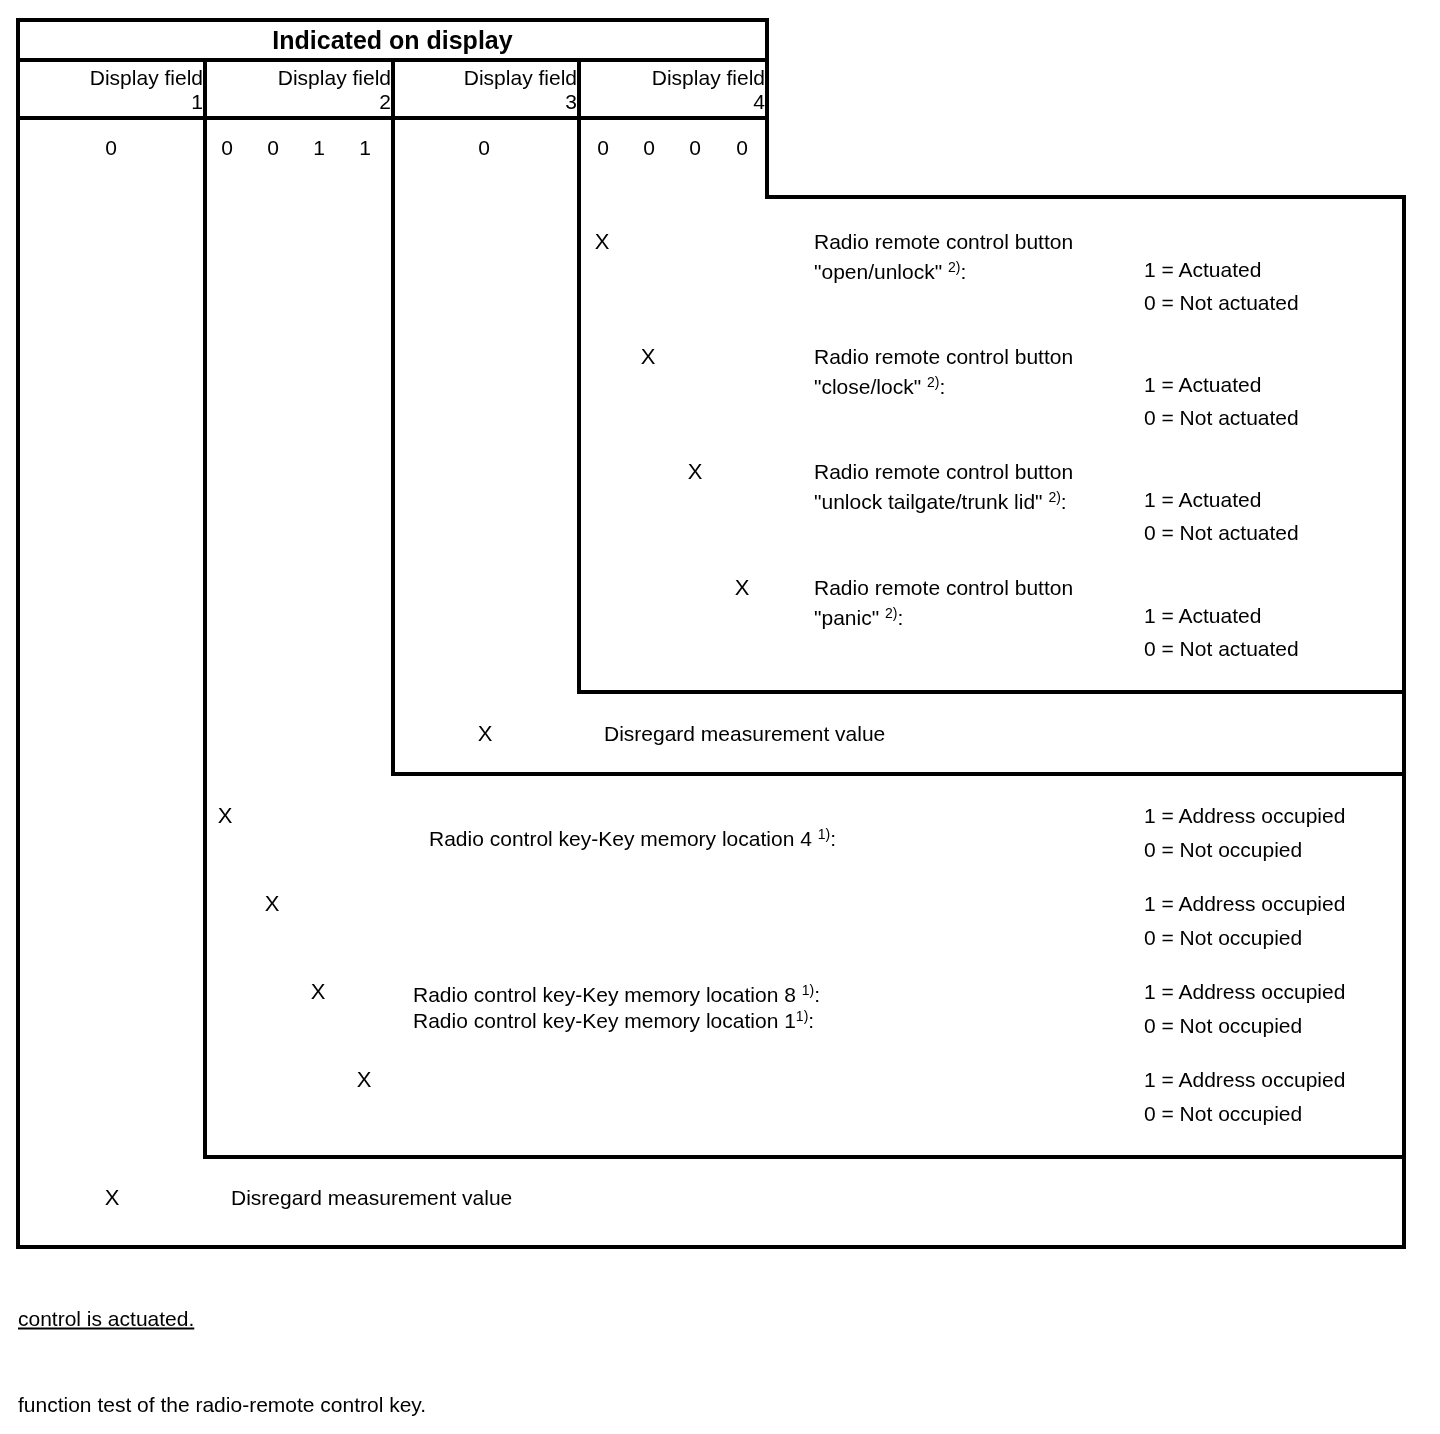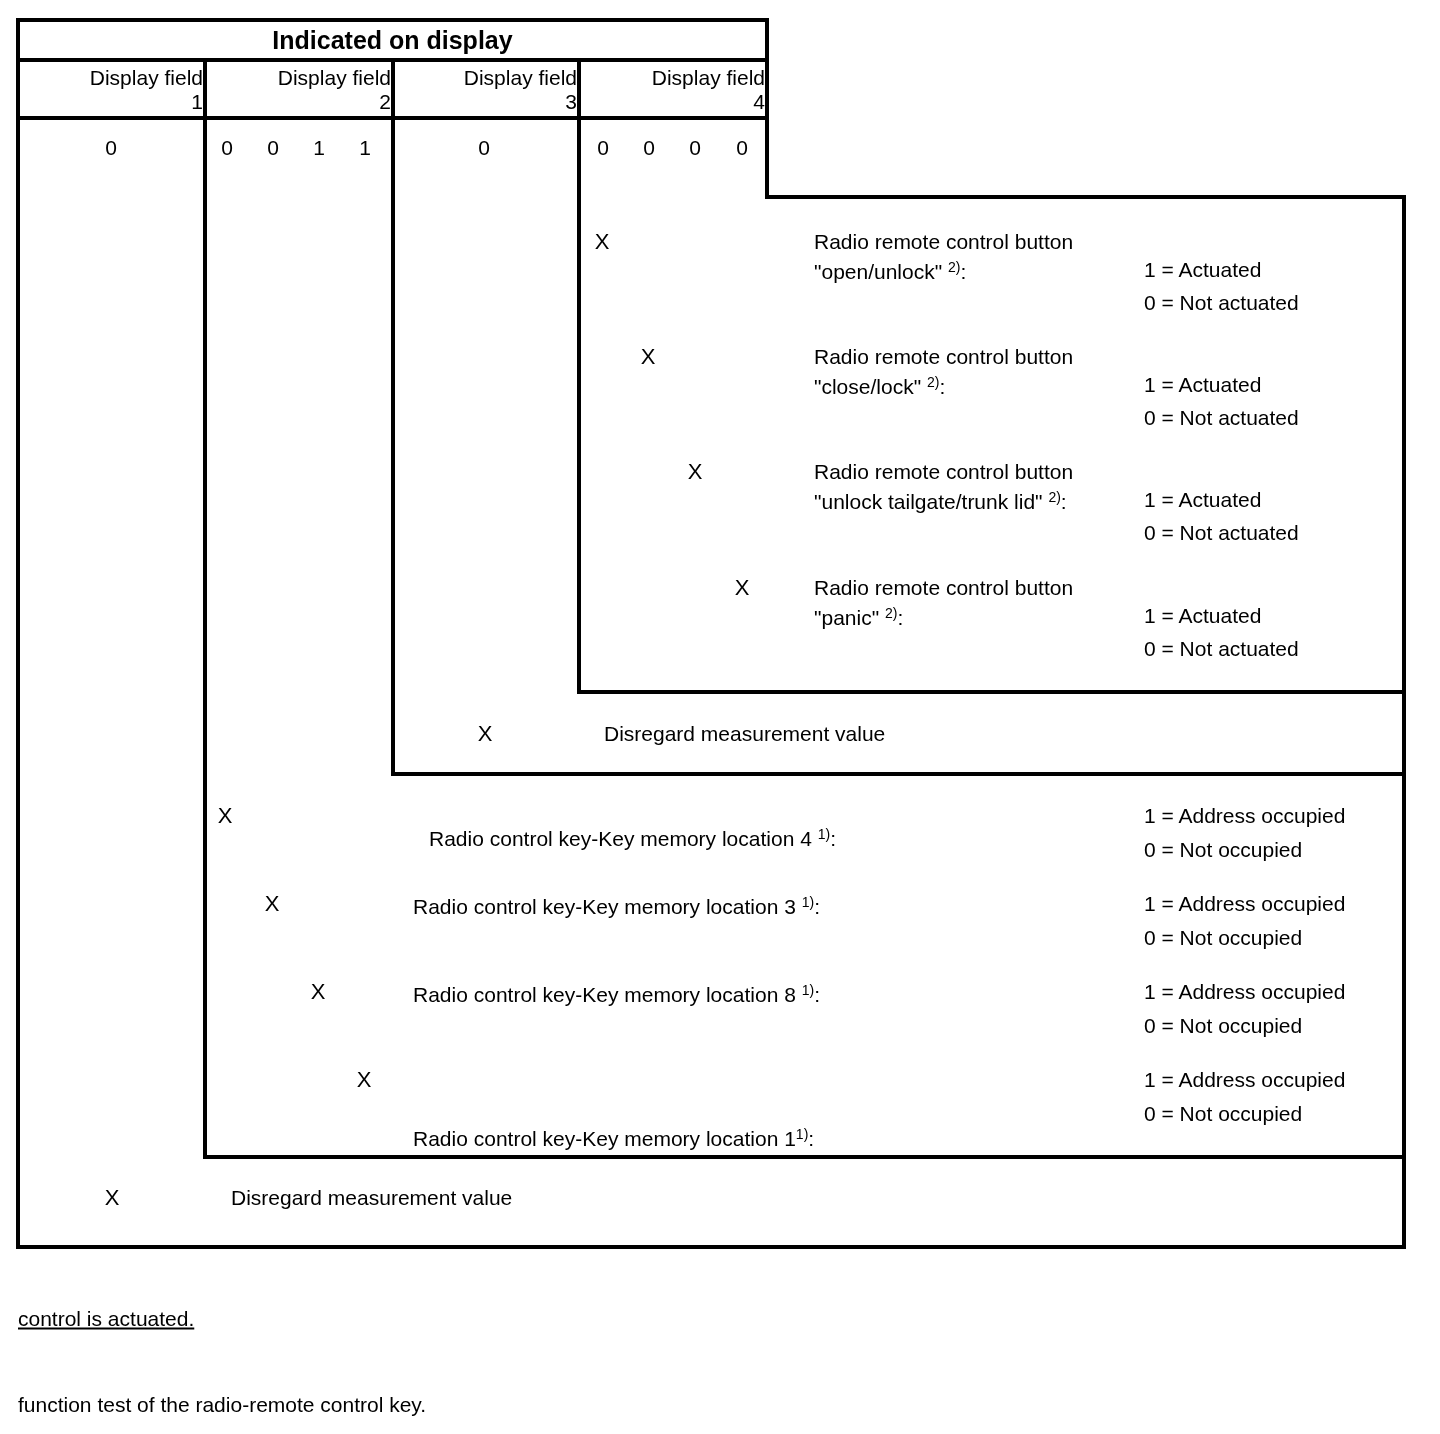--- a/index.html
+++ b/index.html
@@ -120,31 +120,30 @@
 
   <span class="txt ctr xmark" style="left:485px; top:733px;">X</span>
   <span class="txt" style="left:604px; top:733px;">Disregard measurement value</span>
 
   <span class="txt ctr xmark" style="left:225px; top:815px;">X</span>
   <span class="txt" style="left:429px; top:818px;margin-top:20px;"><span>Radio control key-Key memory location 4</span> <sup class="fnref">1)</sup><span>:</span></span>
   <span class="txt" style="left:1144px; top:815px;">1 = Address occupied</span>
   <span class="txt" style="left:1144px; top:849px;">0 = Not occupied</span>
 
   <span class="txt ctr xmark" style="left:272px; top:903px;">X</span>
-  <span class="txt" style="left:413px; top:906px;"><span>Radio control key-Key memory location 3</span> <sup class="fnref">1)</sup><span>:</span></span>
   <span class="txt" style="left:1144px; top:903px;">1 = Address occupied</span>
   <span class="txt" style="left:1144px; top:937px;">0 = Not occupied</span>
 
   <span class="txt ctr xmark" style="left:318px; top:991px;">X</span>
   <span class="txt" style="left:413px; top:994px;"><span>Radio control key-Key memory location 8</span> <sup class="fnref">1)</sup><span>:</span></span>
   <span class="txt" style="left:1144px; top:991px;">1 = Address occupied</span>
   <span class="txt" style="left:1144px; top:1025px;">0 = Not occupied</span>
 
   <span class="txt ctr xmark" style="left:364px; top:1079px;">X</span>
-  <span class="txt" style="left:413px; top:1138px;"><span>Radio control key-Key memory location 1</span><sup class="fnref">1)</sup><span>:</span></span>
+  <span class="txt" style="left:413px; top:1020px;"><span>Radio control key-Key memory location 1</span><sup class="fnref">1)</sup><span>:</span></span>
   <span class="txt" style="left:1144px; top:1079px;">1 = Address occupied</span>
   <span class="txt" style="left:1144px; top:1113px;">0 = Not occupied</span>
 
   <span class="txt ctr xmark" style="left:112px; top:1197px;">X</span>
   <span class="txt" style="left:231px; top:1197px;">Disregard measurement value</span>
 
   <span class="txt fnline" style="left:18px; top:1318px;text-decoration:underline;">control is actuated.</span>
 
   <span class="txt fnline" style="left:18px; top:1404px;">function test of the radio-remote control key.</span>
 

